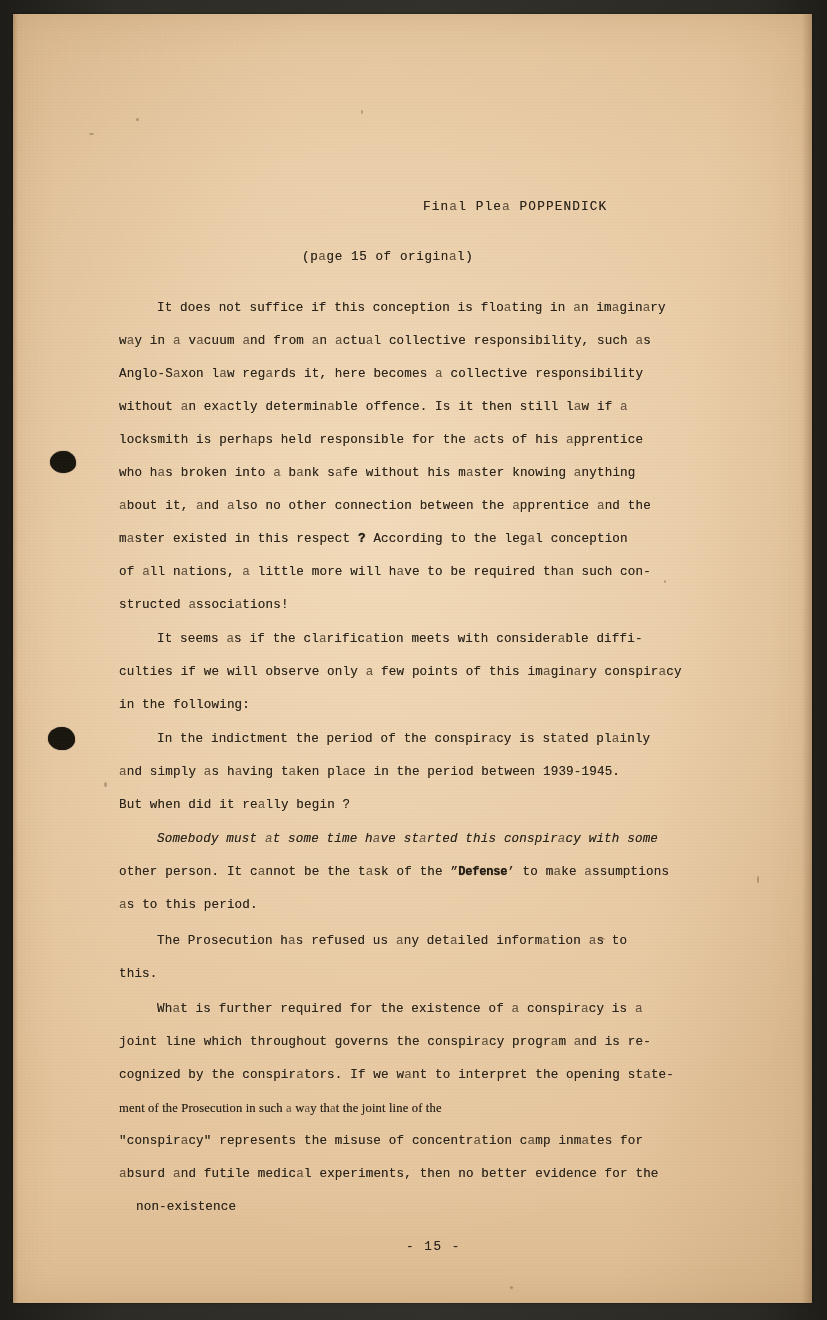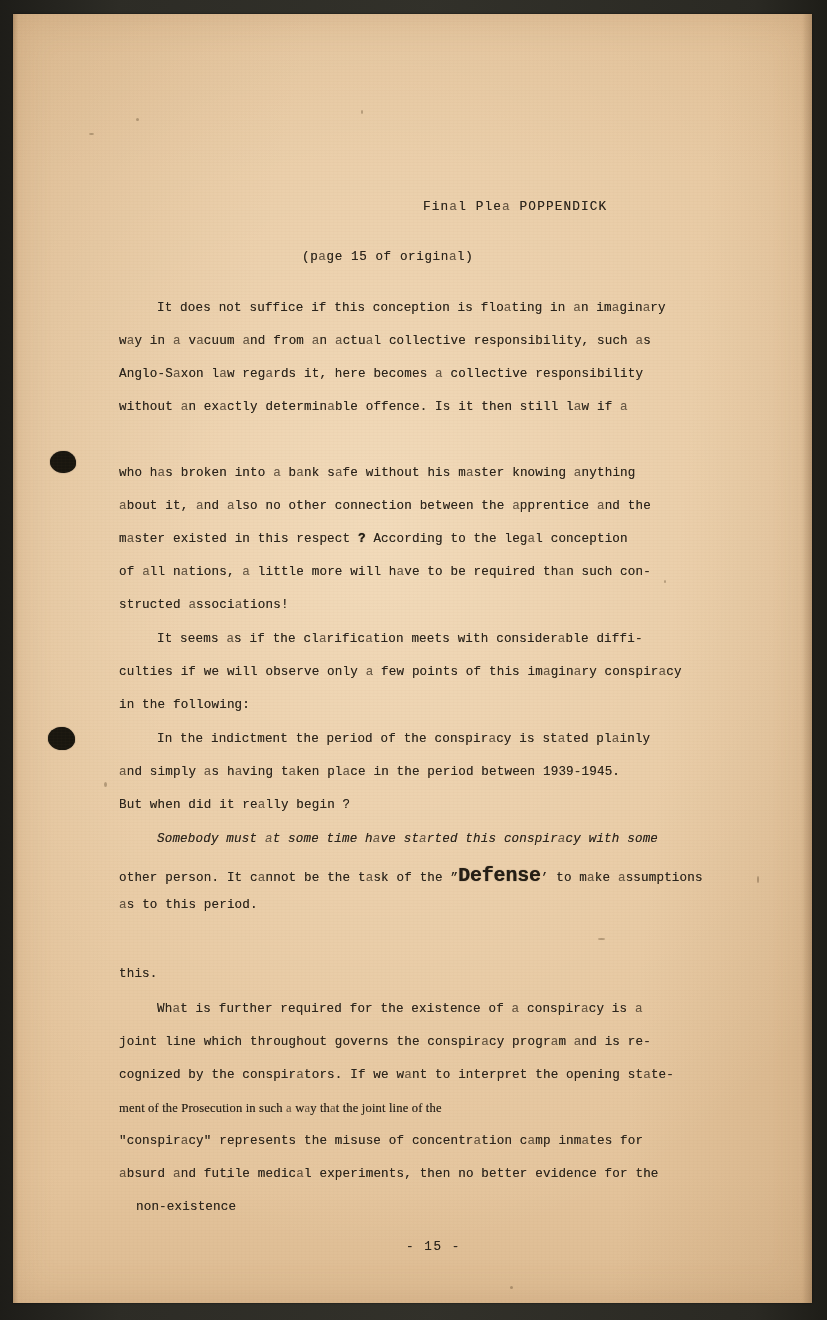--- a/index.html
+++ b/index.html
@@ -116,21 +116,21 @@
   #doc-subtitle {
     left: 289px;  top: 237px;
     letter-spacing: .6px;
   }
 
   
   .fade { color: rgba(58,47,34,.40); }
 
   
   .overstruck {
-    font-size: 20px;
+    font-size: 12px;
     font-weight: bold;
     letter-spacing: -.2px;
     color: #231d15;
     text-shadow: 0 0 .8px rgba(35,29,21,.9);
   }
   .qmark-bold {
     font-weight: bold;
     color: #211c14;
     text-shadow: 0 0 .9px rgba(33,28,20,.9);
   }
@@ -175,38 +175,40 @@
 
     <div id="typescript">
 
       <div class="tline" id="doc-title">Fin<span class="fade">a</span>l Ple<span class="fade">a</span> POPPENDICK</div>
       <div class="tline" id="doc-subtitle">(p<span class="fade">a</span>ge 15 of origin<span class="fade">a</span>l)</div>
 
       <div class="tline" style="left:144px; top:288px;">It does not suffice if this conception is flo<span class="fade">a</span>ting in <span class="fade">a</span>n im<span class="fade">a</span>gin<span class="fade">a</span>ry</div>
       <div class="tline" style="left:106px; top:321px;">w<span class="fade">a</span>y in <span class="fade">a</span> v<span class="fade">a</span>cuum <span class="fade">a</span>nd from <span class="fade">a</span>n <span class="fade">a</span>ctu<span class="fade">a</span>l collective responsibility, such <span class="fade">a</span>s</div>
       <div class="tline" style="left:106px; top:354px;">Anglo-S<span class="fade">a</span>xon l<span class="fade">a</span>w reg<span class="fade">a</span>rds it, here becomes <span class="fade">a</span> collective responsibility</div>
       <div class="tline" style="left:106px; top:387px;">without <span class="fade">a</span>n ex<span class="fade">a</span>ctly determin<span class="fade">a</span>ble offence. Is it then still l<span class="fade">a</span>w if <span class="fade">a</span></div>
+      <div class="tline" style="left:106px; top:420px;">locksmith is perh<span class="fade">a</span>ps held responsible for the <span class="fade">a</span>cts of his <span class="fade">a</span>pprentice</div>
       <div class="tline" style="left:106px; top:453px;">who h<span class="fade">a</span>s broken into <span class="fade">a</span> b<span class="fade">a</span>nk s<span class="fade">a</span>fe without his m<span class="fade">a</span>ster knowing <span class="fade">a</span>nything</div>
       <div class="tline" style="left:106px; top:486px;"><span class="fade">a</span>bout it, <span class="fade">a</span>nd <span class="fade">a</span>lso no other connection between the <span class="fade">a</span>pprentice <span class="fade">a</span>nd the</div>
       <div class="tline" style="left:106px; top:519px;"><span>m<span class="fade">a</span>ster existed in this respect </span><span class="qmark-bold">?</span><span> According to the leg<span class="fade">a</span>l conception</span></div>
       <div class="tline" style="left:106px; top:552px;">of <span class="fade">a</span>ll n<span class="fade">a</span>tions, <span class="fade">a</span> little more will h<span class="fade">a</span>ve to be required th<span class="fade">a</span>n such con-</div>
       <div class="tline" style="left:106px; top:585px;">structed <span class="fade">a</span>ssoci<span class="fade">a</span>tions!</div>
 
       <div class="tline" style="left:144px; top:619px;">It seems <span class="fade">a</span>s if the cl<span class="fade">a</span>rific<span class="fade">a</span>tion meets with consider<span class="fade">a</span>ble diffi-</div>
       <div class="tline" style="left:106px; top:652px;">culties if we will observe only <span class="fade">a</span> few points of this im<span class="fade">a</span>gin<span class="fade">a</span>ry conspir<span class="fade">a</span>cy</div>
       <div class="tline" style="left:106px; top:685px;">in the following:</div>
 
       <div class="tline" style="left:144px; top:719px;">In the indictment the period of the conspir<span class="fade">a</span>cy is st<span class="fade">a</span>ted pl<span class="fade">a</span>inly</div>
       <div class="tline" style="left:106px; top:752px;"><span class="fade">a</span>nd simply <span class="fade">a</span>s h<span class="fade">a</span>ving t<span class="fade">a</span>ken pl<span class="fade">a</span>ce in the period between 1939-1945.</div>
       <div class="tline" style="left:106px; top:785px;">But when did it re<span class="fade">a</span>lly begin ?</div>
 
       <div class="tline" style="left:144px; top:819px;font-style:italic;">Somebody must <span class="fade">a</span>t some time h<span class="fade">a</span>ve st<span class="fade">a</span>rted this conspir<span class="fade">a</span>cy with some</div>
       <div class="tline" style="left:106px; top:852px;"><span>other person. It c<span class="fade">a</span>nnot be the t<span class="fade">a</span>sk of the ”</span><span class="overstruck">Defense</span><span>’ to m<span class="fade">a</span>ke <span class="fade">a</span>ssumptions</span></div>
       <div class="tline" style="left:106px; top:885px;"><span class="fade">a</span>s to this period.</div>
 
+      <div class="tline" style="left:144px; top:921px;">The Prosecution h<span class="fade">a</span>s refused us <span class="fade">a</span>ny det<span class="fade">a</span>iled inform<span class="fade">a</span>tion <span class="fade">a</span>s to</div>
       <div class="tline" style="left:106px; top:954px;">this.</div>
 
       <div class="tline" style="left:144px; top:989px;">Wh<span class="fade">a</span>t is further required for the existence of <span class="fade">a</span> conspir<span class="fade">a</span>cy is <span class="fade">a</span></div>
       <div class="tline" style="left:106px; top:1022px;">joint line which throughout governs the conspir<span class="fade">a</span>cy progr<span class="fade">a</span>m <span class="fade">a</span>nd is re-</div>
       <div class="tline" style="left:106px; top:1055px;">cognized by the conspir<span class="fade">a</span>tors. If we w<span class="fade">a</span>nt to interpret the opening st<span class="fade">a</span>te-</div>
       <div class="tline" style="left:106px; top:1088px;font-family:Liberation Serif, serif;">ment of the Prosecution in such <span class="fade">a</span> w<span class="fade">a</span>y th<span class="fade">a</span>t the joint line of the</div>
       <div class="tline" style="left:106px; top:1121px;">"conspir<span class="fade">a</span>cy" represents the misuse of concentr<span class="fade">a</span>tion c<span class="fade">a</span>mp inm<span class="fade">a</span>tes for</div>
       <div class="tline" style="left:106px; top:1154px;"><span class="fade">a</span>bsurd <span class="fade">a</span>nd futile medic<span class="fade">a</span>l experiments, then no better evidence for the</div>
       <div class="tline" style="left:123px; top:1187px;">non-existence</div>
 

